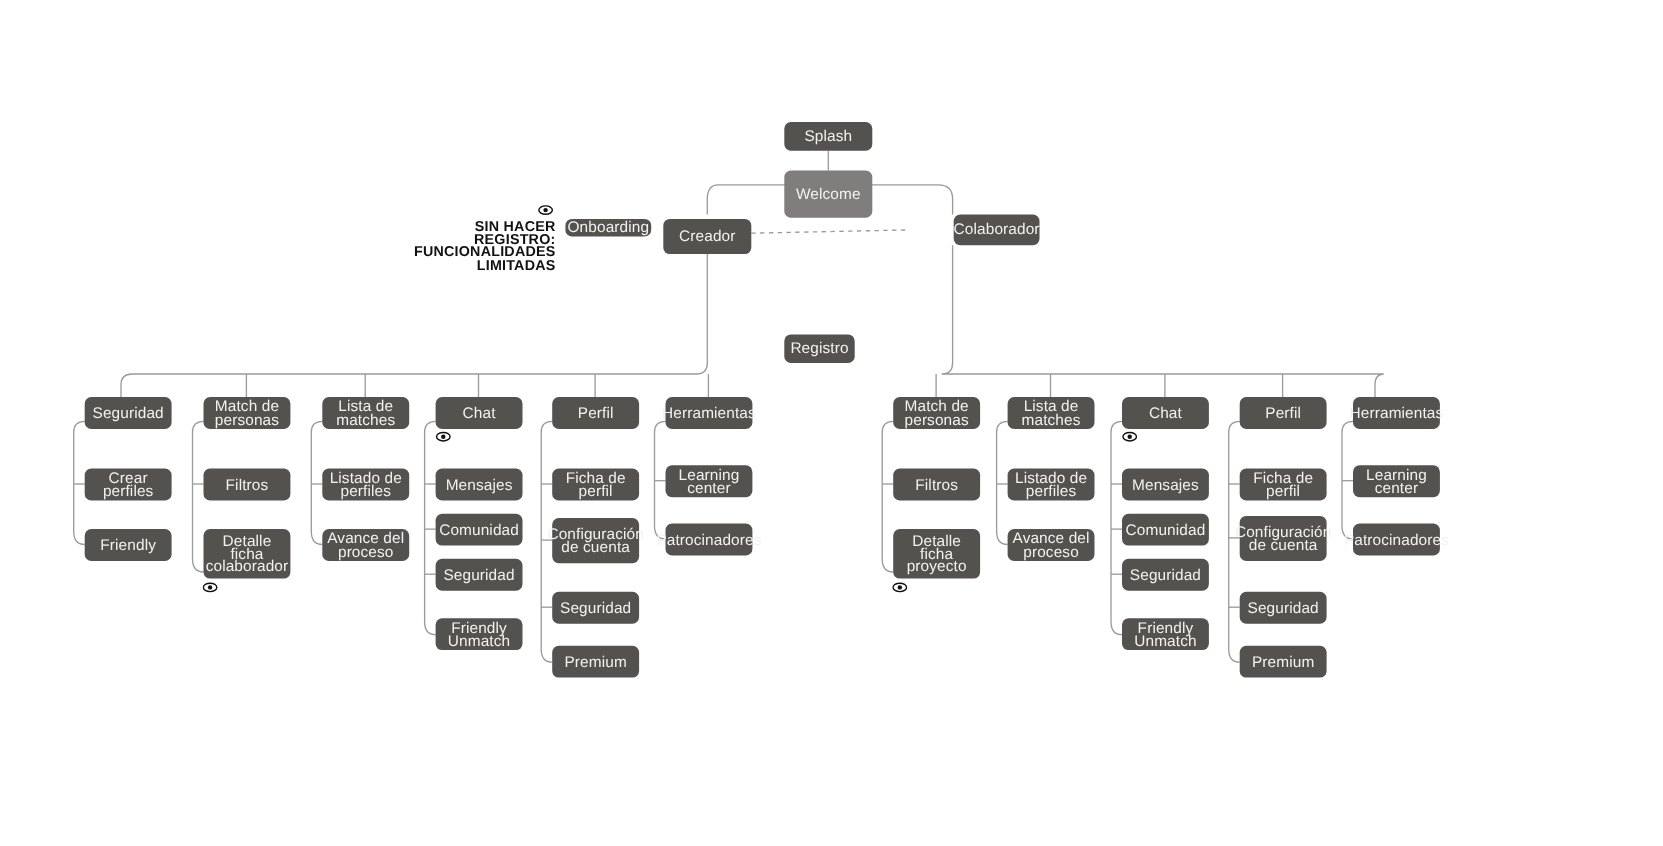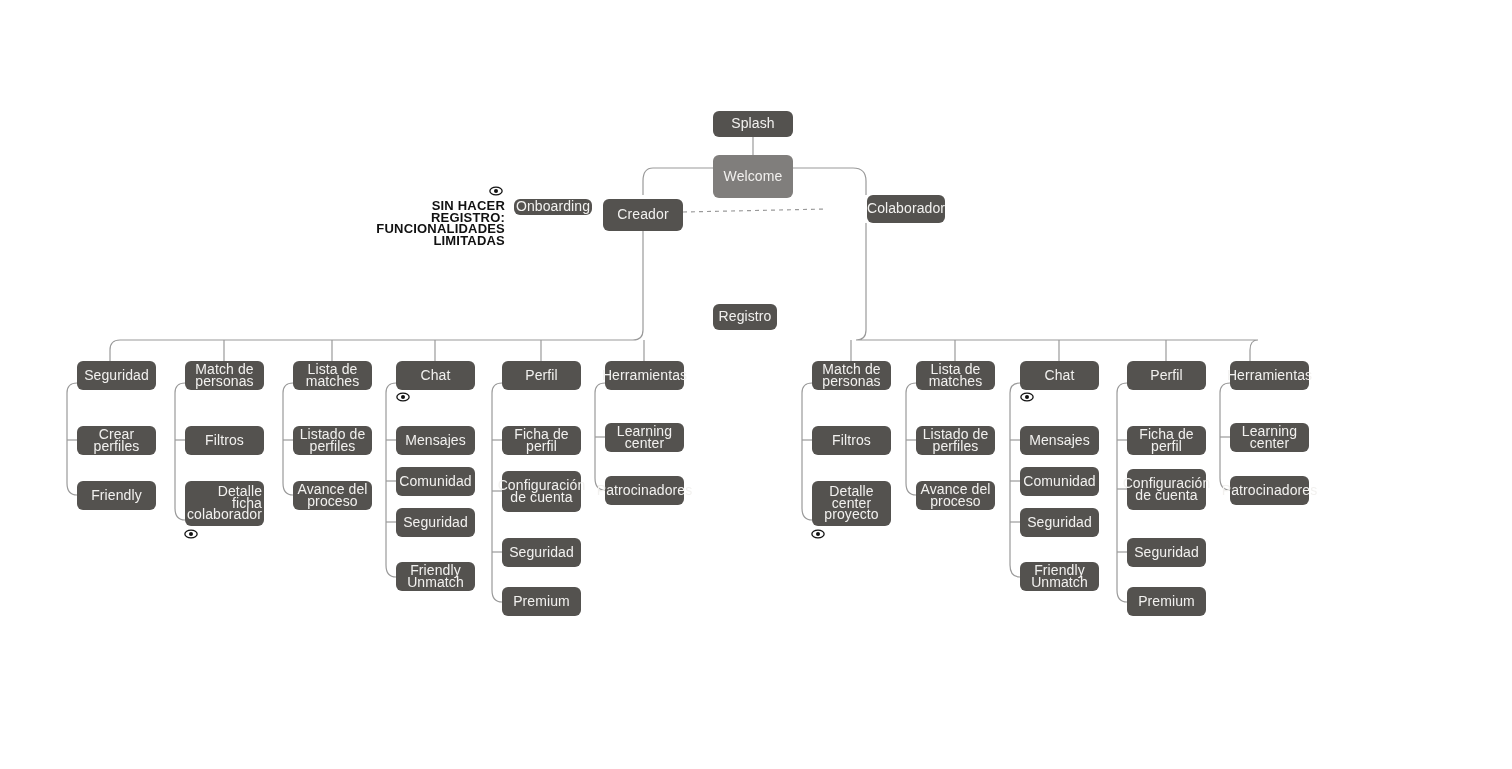--- a/index.html
+++ b/index.html
@@ -183,21 +183,21 @@
   <div class="node" style="left:77px; top:481px; width:79px; height:29px;">
     <span>Friendly</span>
     </div>
 
   <div class="node" style="left:185px; top:361px; width:79px; height:29px;">
     <span>Match de personas</span>
     </div>
   <div class="node" style="left:185px; top:426px; width:79px; height:29px;">
     <span>Filtros</span>
     </div>
-  <div class="node" style="left:185px; top:481px; width:79px; height:45px;text-align:right;">
+  <div class="node" style="left:185px; top:481px; width:79px; height:45px;">
     <span>Detalle ficha colaborador</span>
     </div>
   <span class="eye" style="left:184px; top:527px;">
     <svg viewBox="0 0 16 16">
         <ellipse cx="8" cy="8" rx="7" ry="4.4" fill="none" stroke="#111" stroke-width="1.5"></ellipse>
         <circle cx="8" cy="8" r="2.3" fill="#111"></circle>
       </svg>
   </span>
 
   <div class="node" style="left:293px; top:361px; width:79px; height:29px;">
@@ -258,21 +258,21 @@
     <span>Patrocinadores</span>
     </div>
 
   <div class="node" style="left:812px; top:361px; width:79px; height:29px;">
     <span>Match de personas</span>
     </div>
   <div class="node" style="left:812px; top:426px; width:79px; height:29px;">
     <span>Filtros</span>
     </div>
   <div class="node" style="left:812px; top:481px; width:79px; height:45px;">
-    <span>Detalle center proyecto</span>
+    <span>Detalle ficha proyecto</span>
     </div>
   <span class="eye" style="left:811px; top:527px;">
     <svg viewBox="0 0 16 16">
         <ellipse cx="8" cy="8" rx="7" ry="4.4" fill="none" stroke="#111" stroke-width="1.5"></ellipse>
         <circle cx="8" cy="8" r="2.3" fill="#111"></circle>
       </svg>
   </span>
 
   <div class="node" style="left:916px; top:361px; width:79px; height:29px;">
     <span>Lista de matches</span>

